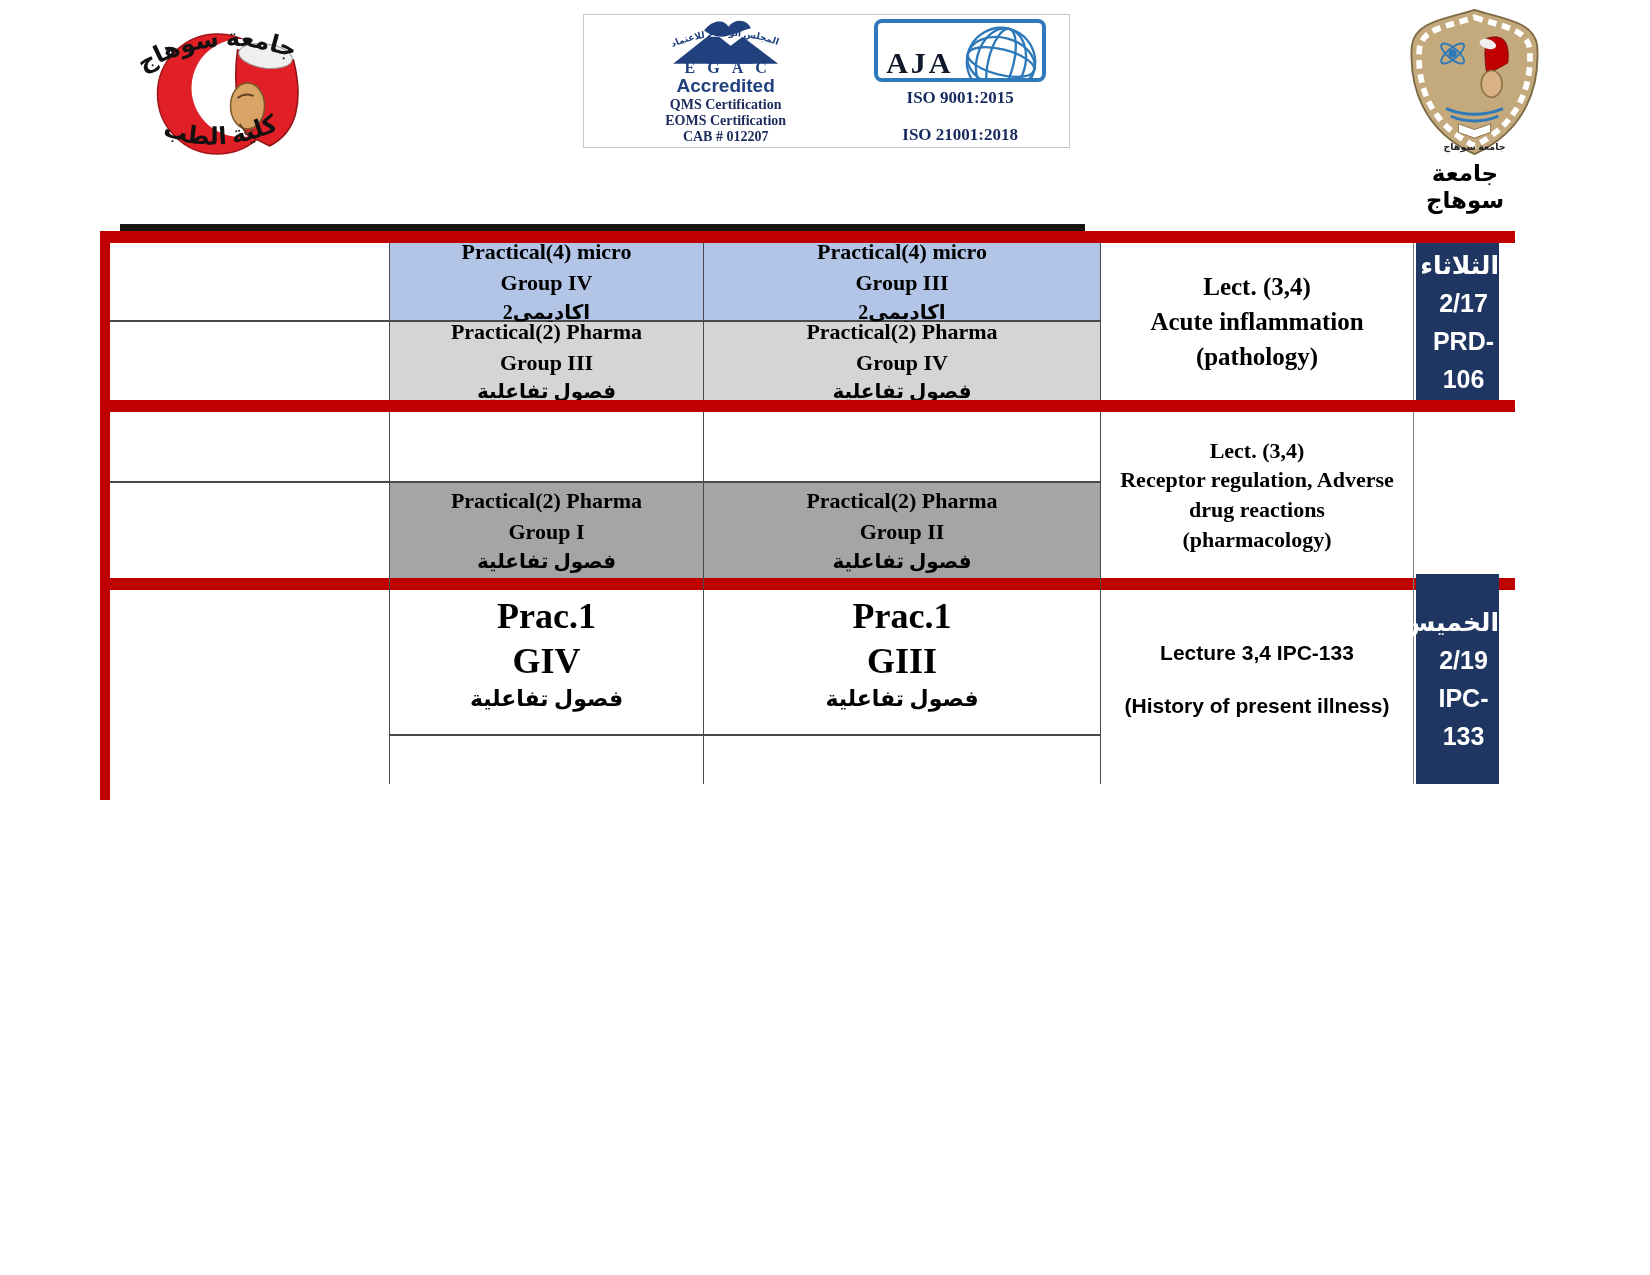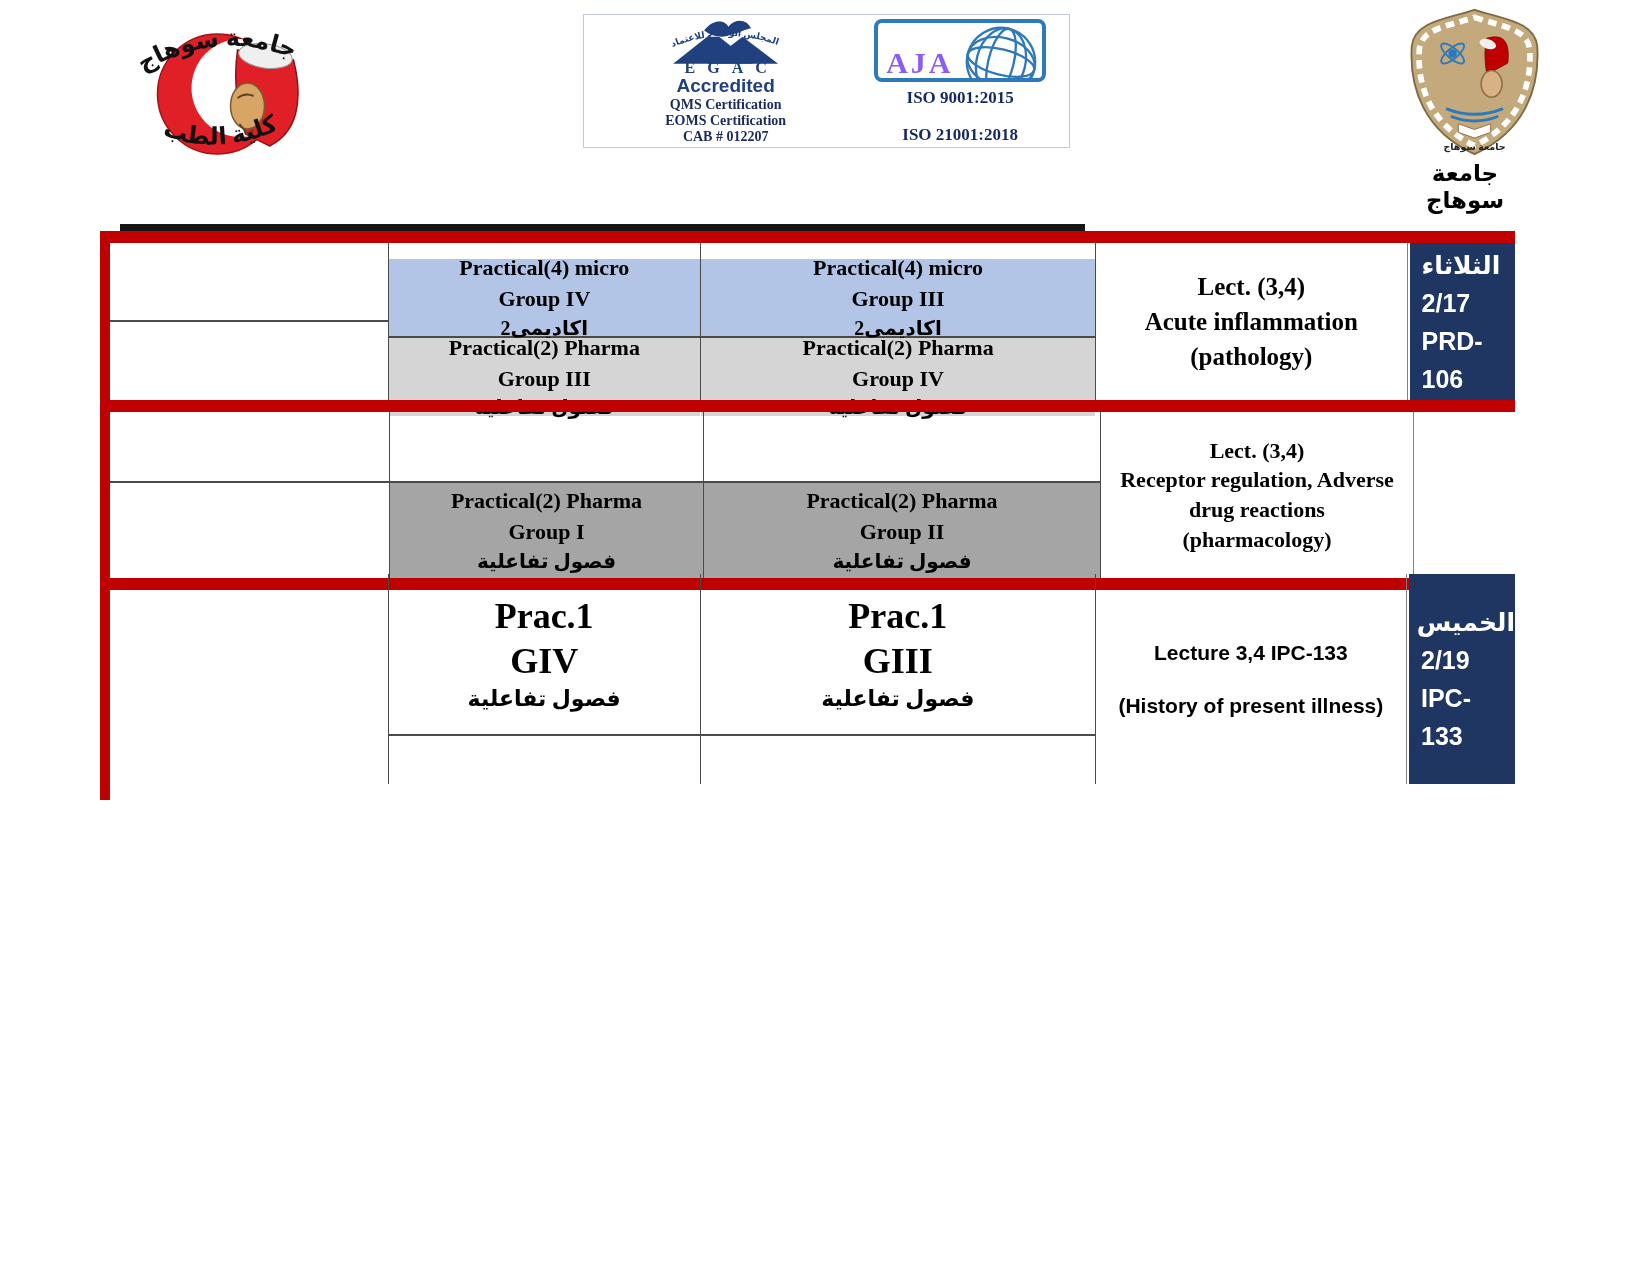--- a/index.html
+++ b/index.html
@@ -25,56 +25,56 @@
   .egac-col{width:57%;display:flex;flex-direction:column;align-items:center;}
   .egac-acronym{font-family:"Liberation Serif",serif;font-weight:700;font-size:16px;
     letter-spacing:12px;text-indent:12px;color:var(--egac_blue);line-height:1;margin-top:-4px;}
   .egac-accredited{font-weight:700;font-size:19px;color:var(--egac_blue);line-height:1.1;}
   .egac-cert{font-family:"Liberation Serif",serif;font-weight:700;font-size:14px;
     color:#1b2a5a;line-height:1.15;text-align:center;}
   .aja-col{width:43%;display:flex;flex-direction:column;align-items:center;}
   .aja-box{position:relative;width:172px;height:84px;border:4px solid var(--aja_blue);
     border-radius:8px;background:#fff;margin-top:2px;overflow:hidden;}
   .aja-word{position:absolute;left:8px;bottom:0px;font-family:"Liberation Serif",serif;
-    font-weight:700;font-size:30px;color:#8b5cf6;letter-spacing:3px;line-height:1;}
+    font-weight:700;font-size:30px;color:#0f172a;letter-spacing:3px;line-height:1;}
   .aja-iso{font-family:"Liberation Serif",serif;font-weight:700;font-size:17px;
     color:#16295e;line-height:1.25;text-align:center;margin-top:5px;}
 
   
   .sched{left:100px;top:224px;width:1415px;height:576px;}
   .blackline{left:20px;top:0;width:965px;height:7px;background:#161616;}
   .red-top{left:0;top:7px;width:1415px;height:12px;background:var(--accent_red);}
   .red-left{left:0;top:7px;width:10px;height:569px;background:var(--accent_red);}
   .redbar{left:0;width:1415px;height:12px;background:var(--accent_red);}
   .group{position:absolute;left:10px;width:1405px;display:flex;}
   .col{display:flex;flex-direction:column;}
   .c1{width:280px;border-right:1px solid var(--table_line);}
   .c2{width:314px;border-right:1px solid var(--table_line);}
   .c3{width:397px;border-right:1px solid var(--table_line);}
   .c4{width:313px;border-right:1px solid #808080;}
-  .c5{width:106px;margin-left:2px;background:var(--navy);}
+  .c5{width:83px;margin-left:2px;background:var(--navy);}
   .cell{display:flex;flex-direction:column;align-items:center;justify-content:center;
     text-align:center;width:100%;}
   .sub-div{border-bottom:2px solid var(--table_line);}
-  .bg-blue{background:var(--cell_blue);margin-top:16px;}
+  .bg-blue{background:var(--cell_blue);}
   .bg-glight{background:var(--cell_gray_light);}
   .bg-gdark{background:var(--cell_gray_dark);}
   .serif{font-family:"Liberation Serif","DejaVu Sans",serif;font-weight:700;}
   .sans{font-family:"Liberation Sans","DejaVu Sans",sans-serif;font-weight:700;}
   .en22{font-size:22px;line-height:1.4;color:#000;}
   .ar20{font-size:20px;line-height:1.35;color:#000;}
   .big36{font-size:36px;line-height:1.25;color:#000;}
   .ar22{font-size:22px;line-height:1.4;color:#000;}
   .lect25{font-size:25px;line-height:1.4;color:#000;}
   .lect22{font-size:22px;line-height:1.35;color:#000;}
   .lect-sans{font-size:21px;line-height:1.3;color:#000;}
   .gap-top{margin-top:26px;}
   .daycell{height:100%;display:flex;flex-direction:column;justify-content:center;
     padding-left:12px;color:#fff;}
-  .dayline{font-size:25px;line-height:38px;font-weight:700;text-align:left;}
+  .dayline{font-size:25px;line-height:38px;font-weight:700;text-align:center;}
 </style>
 </head>
 <body>
 
 <div class="page">
 
   <svg class="abs" style="left:85px;top:6px;" width="265" height="150" viewBox="0 0 260 150">
     <defs>
       <path id="fl-top" d="M 30,84 Q 128,6 234,66"></path>
       <path id="fl-bot" d="M 56,120 Q 130,160 210,114"></path>

